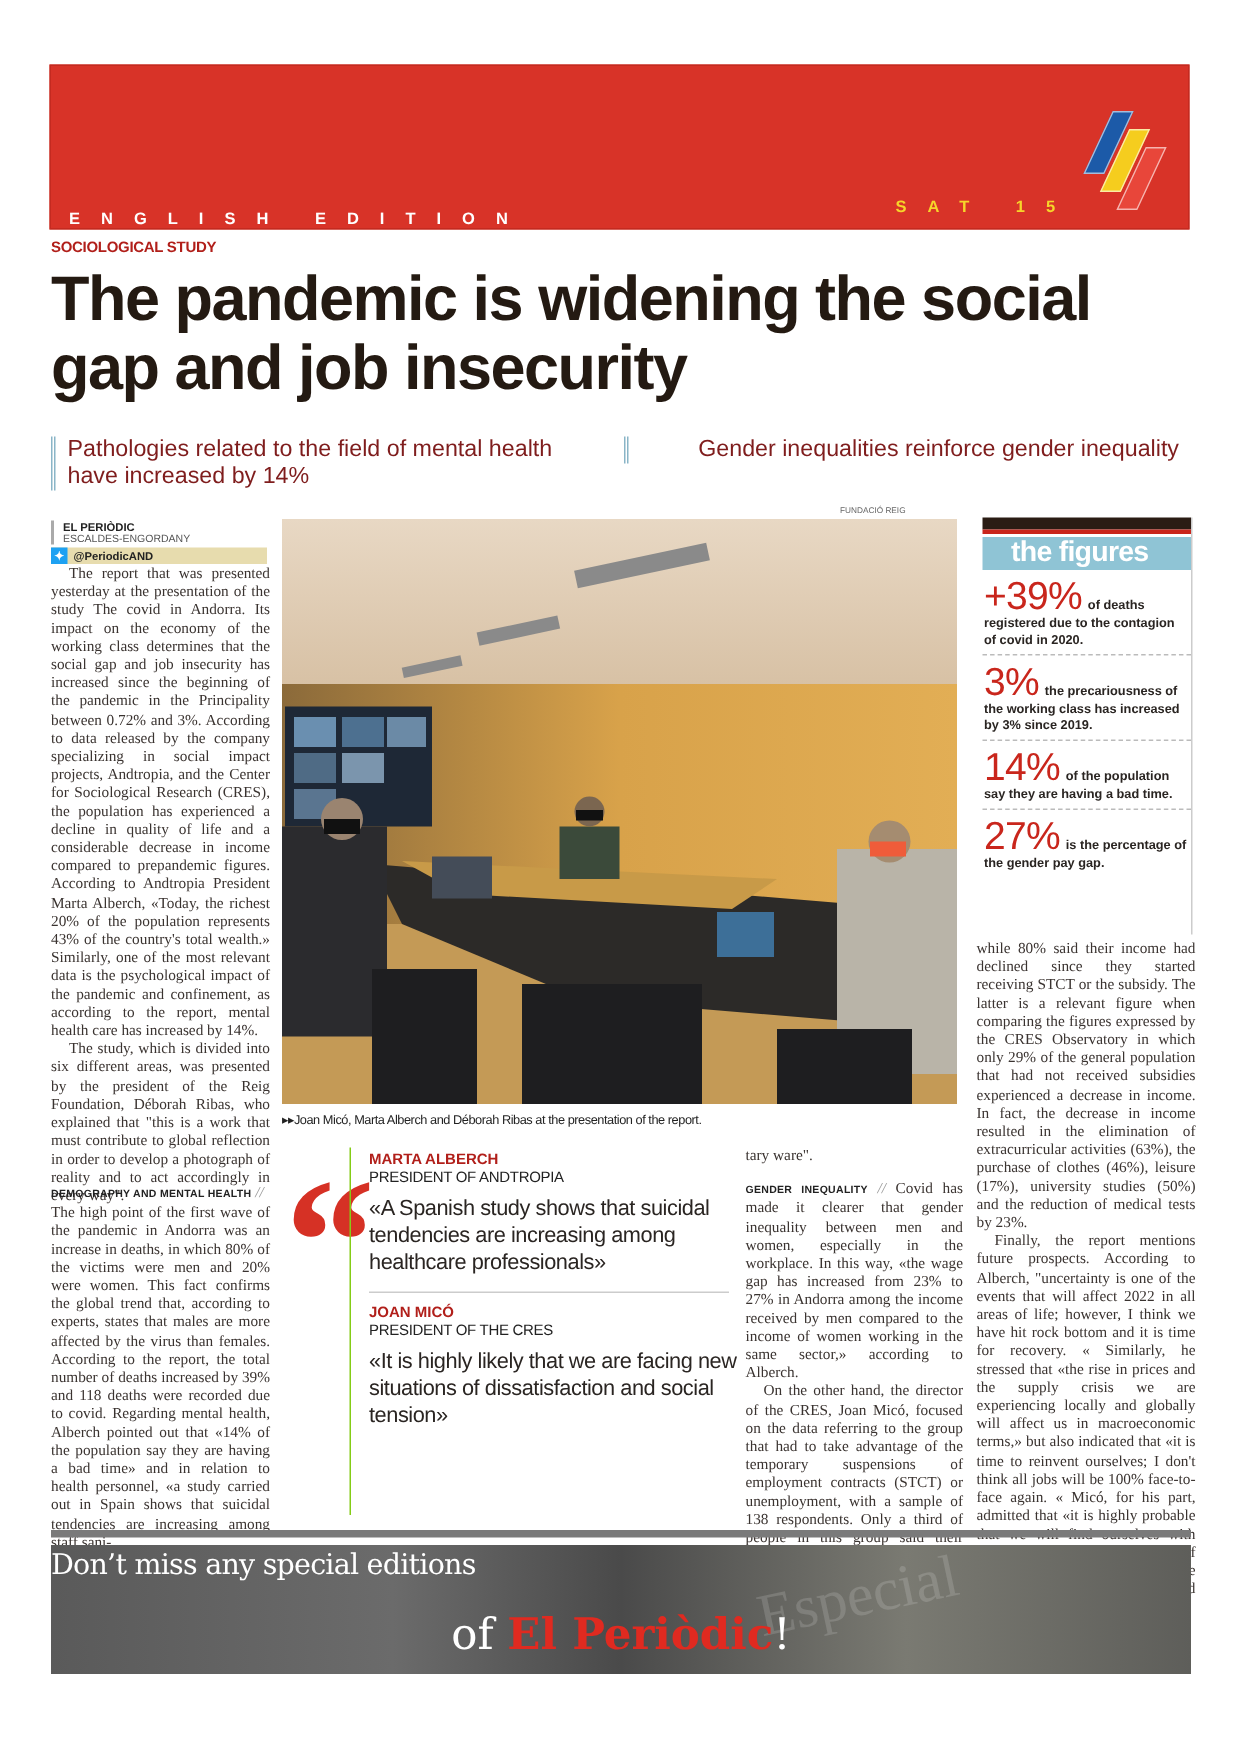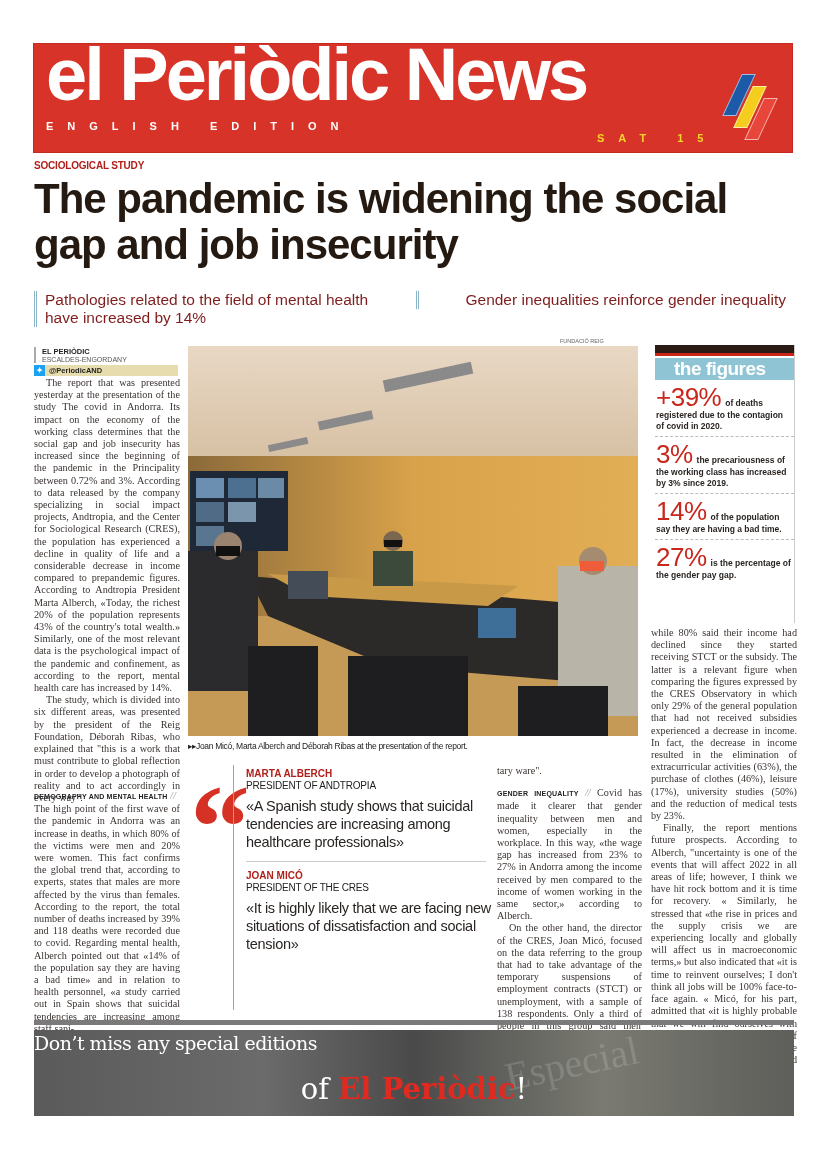--- a/index.html
+++ b/index.html
@@ -2,21 +2,21 @@
 <html><head>
 <meta charset="utf-8">
 <style>
   * { box-sizing: border-box; margin: 0; padding: 0; }
   html, body { width: 827px; height: 1160px; background: #ffffff; overflow: hidden; }
   body { position: relative; font-family: "Liberation Serif", serif; color: #2a2522; }
 
   
   .masthead { position: absolute; left: 33px; top: 43px; width: 760px; height: 110px; background: #d83328; border: 1px solid #c42a20; }
   .masthead .logo { position: absolute; left: 12px; top: -6px; font-family: "Liberation Sans", sans-serif; font-weight: 700; font-size: 74px; color: #fff; letter-spacing: -3px; line-height: 1; white-space: nowrap; }
-  .masthead .edition { position: absolute; left: 12px; top: 76px; font-family: "Liberation Sans", sans-serif; font-weight: 700; font-size: 11px; color: #fff; letter-spacing: 14px; }
+  .masthead .edition { position: absolute; left: 12px; top: 96px; font-family: "Liberation Sans", sans-serif; font-weight: 700; font-size: 11px; color: #fff; letter-spacing: 14px; }
   .masthead .date { position: absolute; left: 563px; top: 88px; font-family: "Liberation Sans", sans-serif; font-weight: 700; font-size: 11px; color: #f6d52a; letter-spacing: 14px; }
   .flag { position: absolute; left: 688px; top: 30px; width: 60px; height: 70px; }
   .flag span { position: absolute; width: 14px; height: 42px; transform: skewX(-25deg); border: 1px solid rgba(255,255,255,0.6); }
   .flag .b { left: 10px; top: 0; background: #1c5aa8; }
   .flag .y { left: 21px; top: 12px; background: #f5cd1e; }
   .flag .r { left: 32px; top: 24px; background: #e8463a; }
 
   .section-tag { position: absolute; left: 34px; top: 160px; font-family: "Liberation Sans", sans-serif; font-weight: 700; font-size: 10px; color: #b11f1a; letter-spacing: -0.2px; }
   .headline { position: absolute; left: 34px; top: 176px; width: 760px; font-family: "Liberation Sans", sans-serif; font-weight: 700; font-size: 42px; line-height: 46px; color: #241a12; letter-spacing: -1px; }
 
@@ -72,21 +72,20 @@
   .promo { position: absolute; left: 34px; top: 1030px; width: 760px; height: 86px; background: linear-gradient(90deg, #5a5a5a 0%, #6b6b6b 30%, #4a4a4a 50%, #7a7a72 75%, #5e5e5a 100%); overflow: hidden; }
   .promo .bgnews { position: absolute; left: 470px; top: 10px; font-family: "Liberation Serif", serif; font-size: 40px; color: rgba(255,255,255,0.15); transform: rotate(-12deg); }
   .promo .line1 { position: absolute; left: 0; width: 100%; top: 2px; font-family: "DejaVu Serif", serif; font-size: 19px; color: #fff; letter-spacing: -0.5px; }
   .promo .line2 { position: absolute; left: 0; width: 100%; top: 42px; text-align: center; font-family: "DejaVu Serif", serif; font-size: 29px; color: #fff; }
   .promo .line2 .brand { color: #e02a20; font-weight: 700; }
 </style>
 </head>
 <body>
 
 <div class="masthead">
-  <div class="logo">el Periòdic News</div>
   <div class="edition">ENGLISH EDITION</div>
   <div class="date">SAT 15</div>
   <div class="flag">
     <span class="b"></span>
       <span class="y"></span>
       <span class="r"></span>
   </div>
 </div>
 
 <div class="section-tag">SOCIOLOGICAL STUDY</div>

